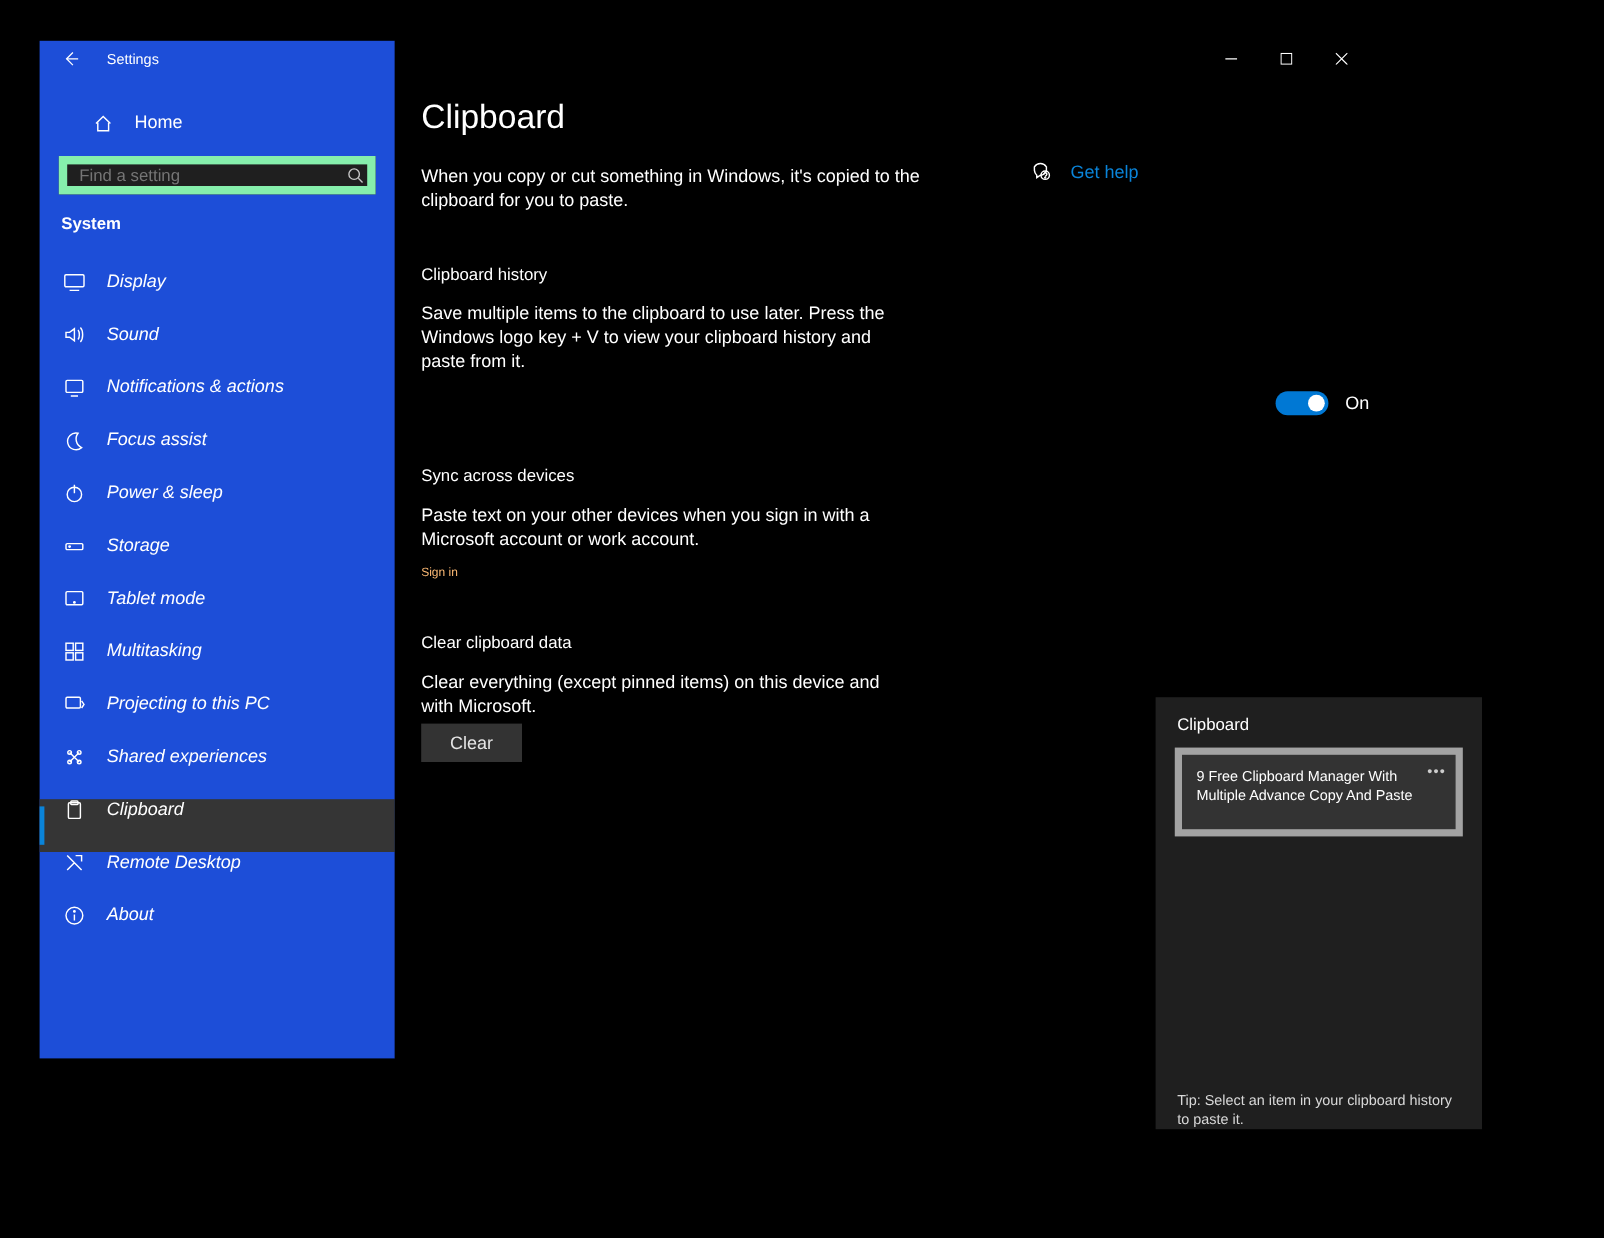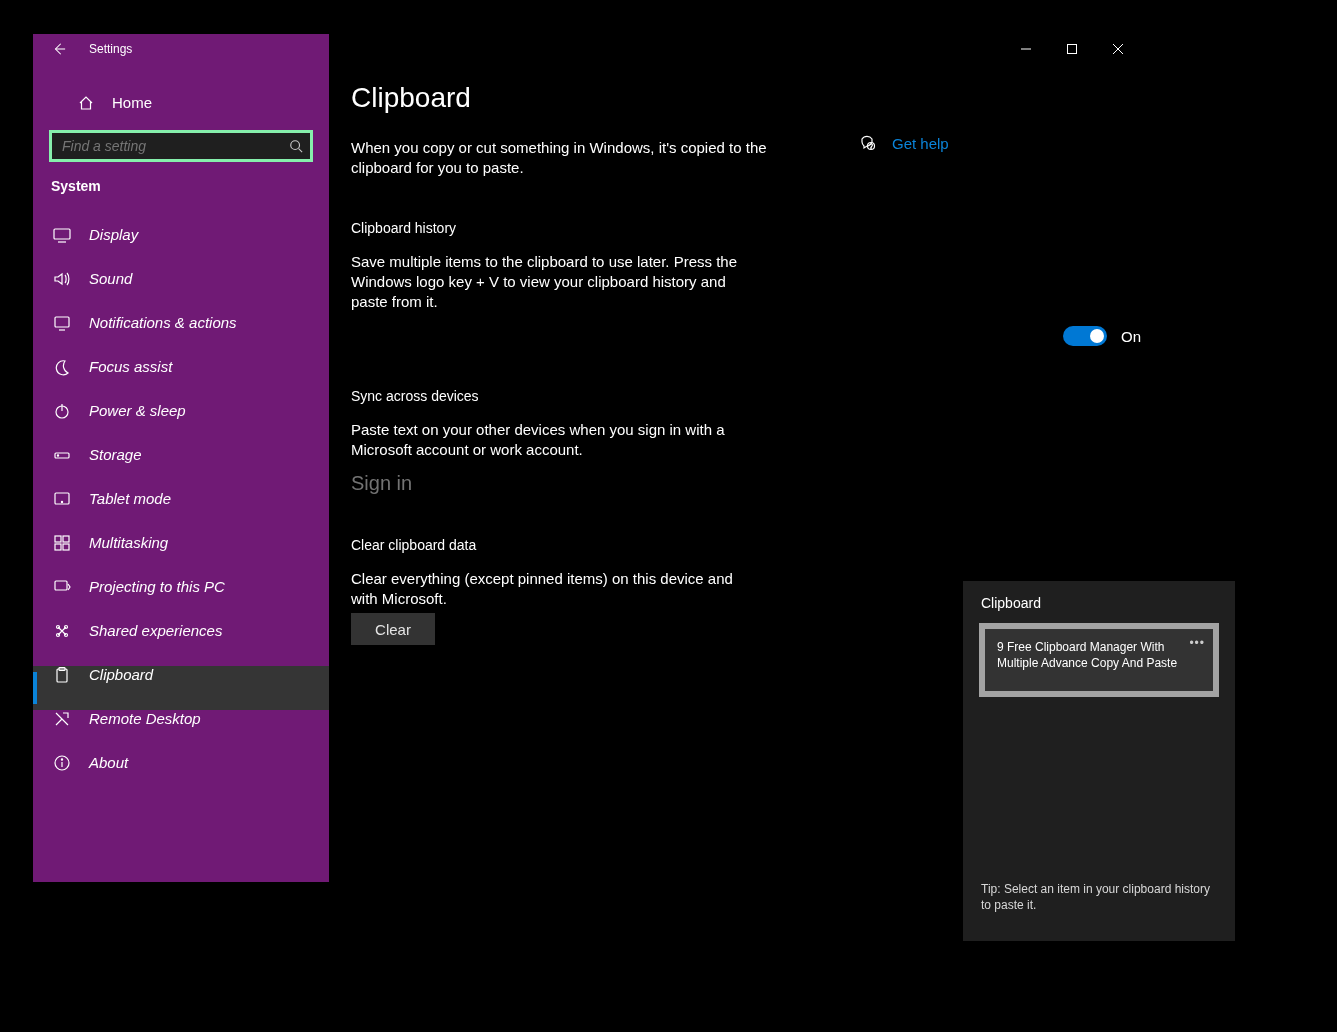--- a/index.html
+++ b/index.html
@@ -17,21 +17,21 @@
     left: 33px;
     top: 34px;
     width: 1108px;
     height: 848px;
     background: #000;
     display: flex;
   }
   
   .sidebar {
     width: 296px;
-    background: #701a75;
+    background: #1d4ed8;
     display: flex;
     flex-direction: column;
     font-size: 14px;
   }
   .sidebar-header {
     display: flex;
     align-items: center;
     height: 30px;
     padding-left: 18px;
     gap: 22px;
@@ -53,26 +53,25 @@
     font-size: 15px;
     margin-left: 24px;
   }
   .search-wrap {
     margin: 8px 16px 4px 16px;
   }
   .search-box {
     width: 100%;
     height: 32px;
     background: #1f1f1f;
-    border: 3px solid #86efac;
+    border: 7px solid #86efac;
     color: #c8c8c8;
     font-size: 14px;
     padding: 0 30px 0 10px;
     outline: none;
-    font-style: italic;
   }
   .search-container { position: relative; }
   .search-icon {
     position: absolute;
     right: 10px;
     top: 50%;
     transform: translateY(-50%);
     color: #c8c8c8;
     pointer-events: none;
   }
@@ -176,22 +175,22 @@
   .toggle .knob {
     position: absolute;
     right: 3px;
     top: 3px;
     width: 14px;
     height: 14px;
     border-radius: 50%;
     background: #fff;
   }
   .link {
-    color: #737373;
-    font-size: 20px;
+    color: #fdba74;
+    font-size: 10px;
     margin-top: 12px;
     display: inline-block;
   }
   .clear-btn {
     margin-top: 4px;
     width: 84px;
     height: 32px;
     background: #333333;
     border: none;
     color: #e5e5e5;
@@ -244,21 +243,21 @@
   .clip-more {
     position: absolute;
     right: 8px;
     top: 6px;
     color: #ccc;
     letter-spacing: 1px;
     font-size: 12px;
   }
   .clip-tip {
     margin-top: auto;
-    padding: 12px 18px 28px 18px;
+    padding: 12px 18px 0 18px;
     font-size: 12px;
     line-height: 16px;
     color: #d8d8d8;
   }
   svg { display: block; }
 </style>
 </head>
 <body>
 
 <div class="settings-window">

